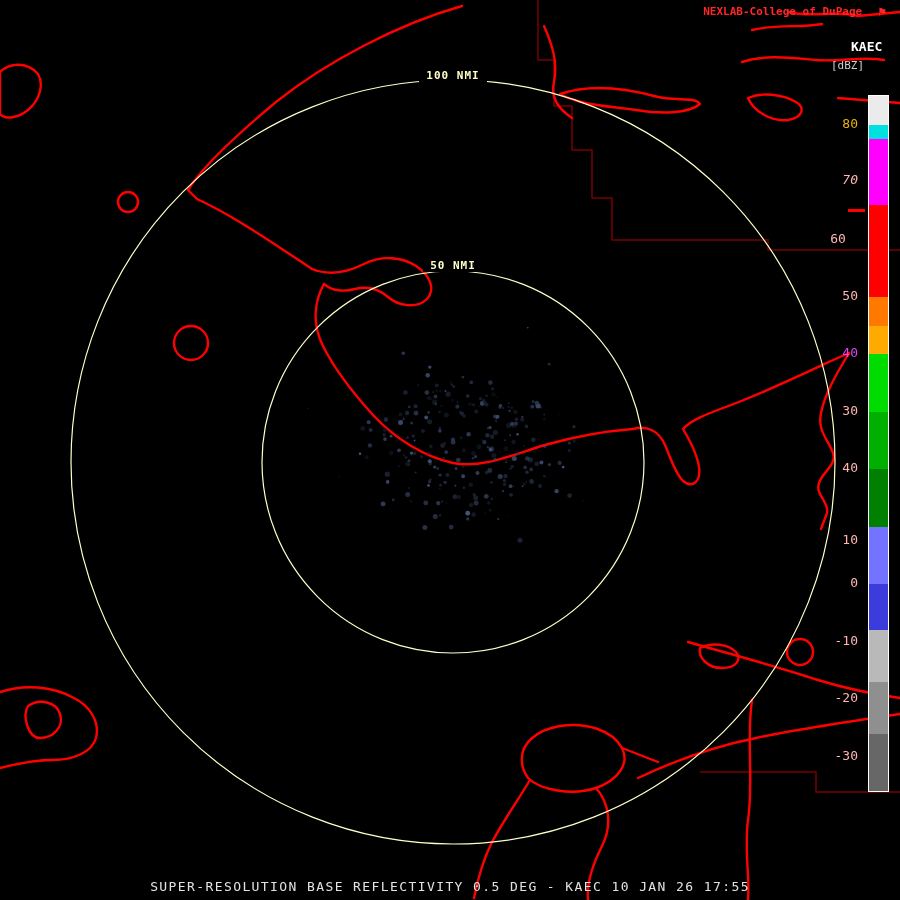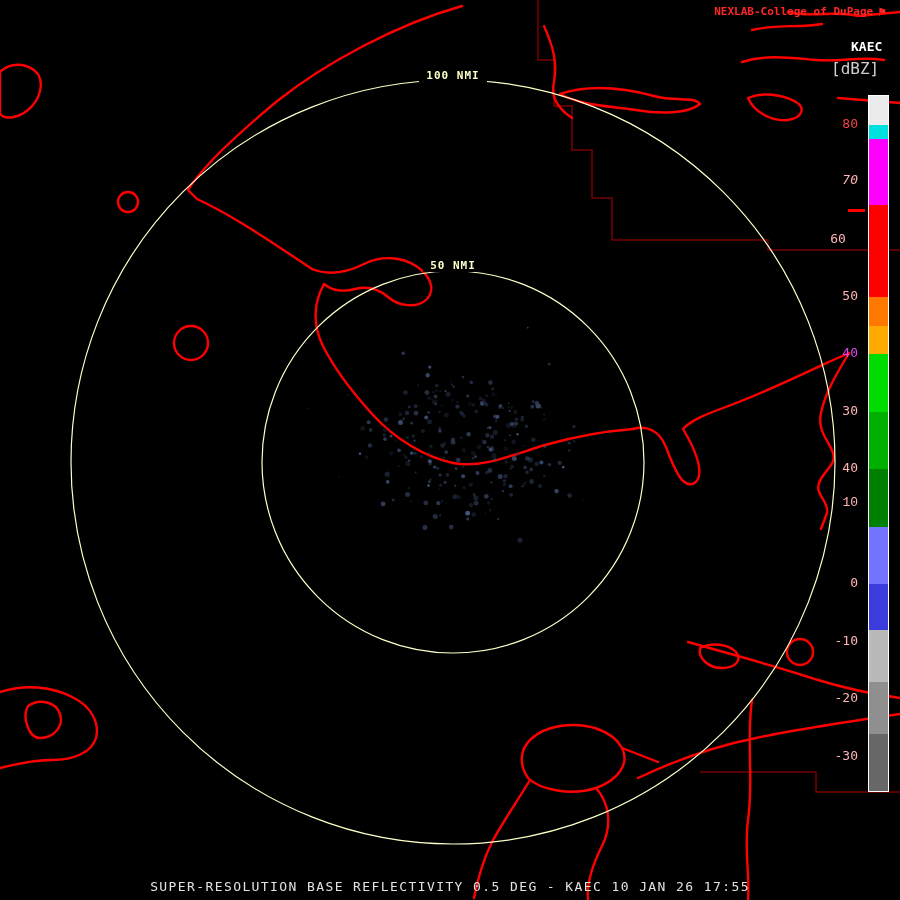--- a/index.html
+++ b/index.html
@@ -1,23 +1,23 @@
 <!DOCTYPE html>
 <html><head>
 <meta charset="utf-8">
 <style>
   html,body{margin:0;padding:0;background:#000;}
   body{width:900px;height:900px;overflow:hidden;font-family:"DejaVu Sans Mono","Liberation Mono",monospace;}
   .stage{position:relative;width:900px;height:900px;background:#000;}
   .stage > svg{position:absolute;left:0;top:0;}
-  .brand{position:absolute;top:5px;right:14px;display:flex;align-items:center;gap:5px;
+  .brand{position:absolute;top:5px;right:14px;display:flex;align-items:center;gap:16px;
          color:#ff2626;font-size:11px;font-weight:bold;white-space:pre;}
   .flag{font-size:13px;line-height:11px;}
   .cbTitle{position:absolute;top:39px;left:851px;color:#ffffff;font-size:13px;font-weight:bold;}
-  .cbUnits{position:absolute;top:59px;left:831px;color:#cfcfcf;font-size:16px;}
+  .cbUnits{position:absolute;top:59px;left:831px;color:#cfcfcf;font-size:11px;}
   .cbar{position:absolute;left:868px;top:95px;width:19px;height:695px;border:1px solid #ffffff;}
   .band{position:absolute;left:0;width:100%;}
   #cbticks{position:absolute;left:818px;top:0;width:40px;height:900px;}
   .tick{position:absolute;right:0;width:40px;text-align:right;font-size:13px;line-height:16px;}
   .marker{position:absolute;left:848px;width:17px;height:3px;background:#ff0000;}
   .caption{position:absolute;left:0;right:0;top:879px;text-align:center;color:#e2e2e2;
            font-size:13px;letter-spacing:1.4px;white-space:pre;}
   .ringlabel{font-family:"DejaVu Sans Mono","Liberation Mono",monospace;font-size:11px;font-weight:bold;letter-spacing:1px;}
 </style>
 </head>
@@ -353,28 +353,28 @@
       <div class="band" style="top: 258.471px; height: 57.438px; background: rgb(0, 220, 0);"></div>
       <div class="band" style="top: 315.909px; height: 57.438px; background: rgb(0, 176, 0);"></div>
       <div class="band" style="top: 373.347px; height: 57.438px; background: rgb(0, 128, 0);"></div>
       <div class="band" style="top: 430.785px; height: 57.438px; background: rgb(115, 115, 255);"></div>
       <div class="band" style="top: 488.223px; height: 45.9504px; background: rgb(60, 60, 220);"></div>
       <div class="band" style="top: 534.174px; height: 51.6942px; background: rgb(185, 185, 185);"></div>
       <div class="band" style="top: 585.868px; height: 51.6942px; background: rgb(143, 143, 143);"></div>
       <div class="band" style="top: 637.562px; height: 57.438px; background: rgb(103, 103, 103);"></div>
     </div>
   <div id="cbticks">
-      <div class="tick" style="top: 115.719px; color: #ef4444;">80</div>
+      <div class="tick" style="top: 115.719px; color: #eab308;">80</div>
       <div class="tick" style="top: 172px; color: rgb(255, 180, 180); font-style: italic;">70</div>
       <div class="tick" style="top: 230.595px; color: rgb(255, 180, 180); text-align: center;">60</div>
       <div class="tick" style="top: 288.033px; color: rgb(255, 180, 180);">50</div>
       <div class="tick" style="top: 345.471px; color: #d946ef;">40</div>
       <div class="tick" style="top: 402.909px; color: rgb(255, 180, 180);">30</div>
       <div class="tick" style="top: 460.347px; color: rgb(255, 180, 180);">40</div>
-      <div class="tick" style="top: 495px; color: rgb(255, 180, 180); font-family: Liberation Mono, monospace;">10</div>
+      <div class="tick" style="top: 532px; color: rgb(255, 180, 180);">10</div>
       <div class="tick" style="top: 575.223px; color: rgb(255, 180, 180);">0</div>
       <div class="tick" style="top: 632.661px; color: rgb(255, 180, 180);">-10</div>
       <div class="tick" style="top: 690.099px; color: rgb(255, 180, 180);">-20</div>
       <div class="tick" style="top: 747.537px; color: rgb(255, 180, 180);">-30</div>
     </div>
   <div class="marker" id="cbmarker" style="top: 208.876px; background: rgb(255, 0, 0);"></div>
 
   <div class="caption">SUPER-RESOLUTION BASE REFLECTIVITY 0.5 DEG - KAEC 10 JAN 26 17:55</div>
 </div>
 

